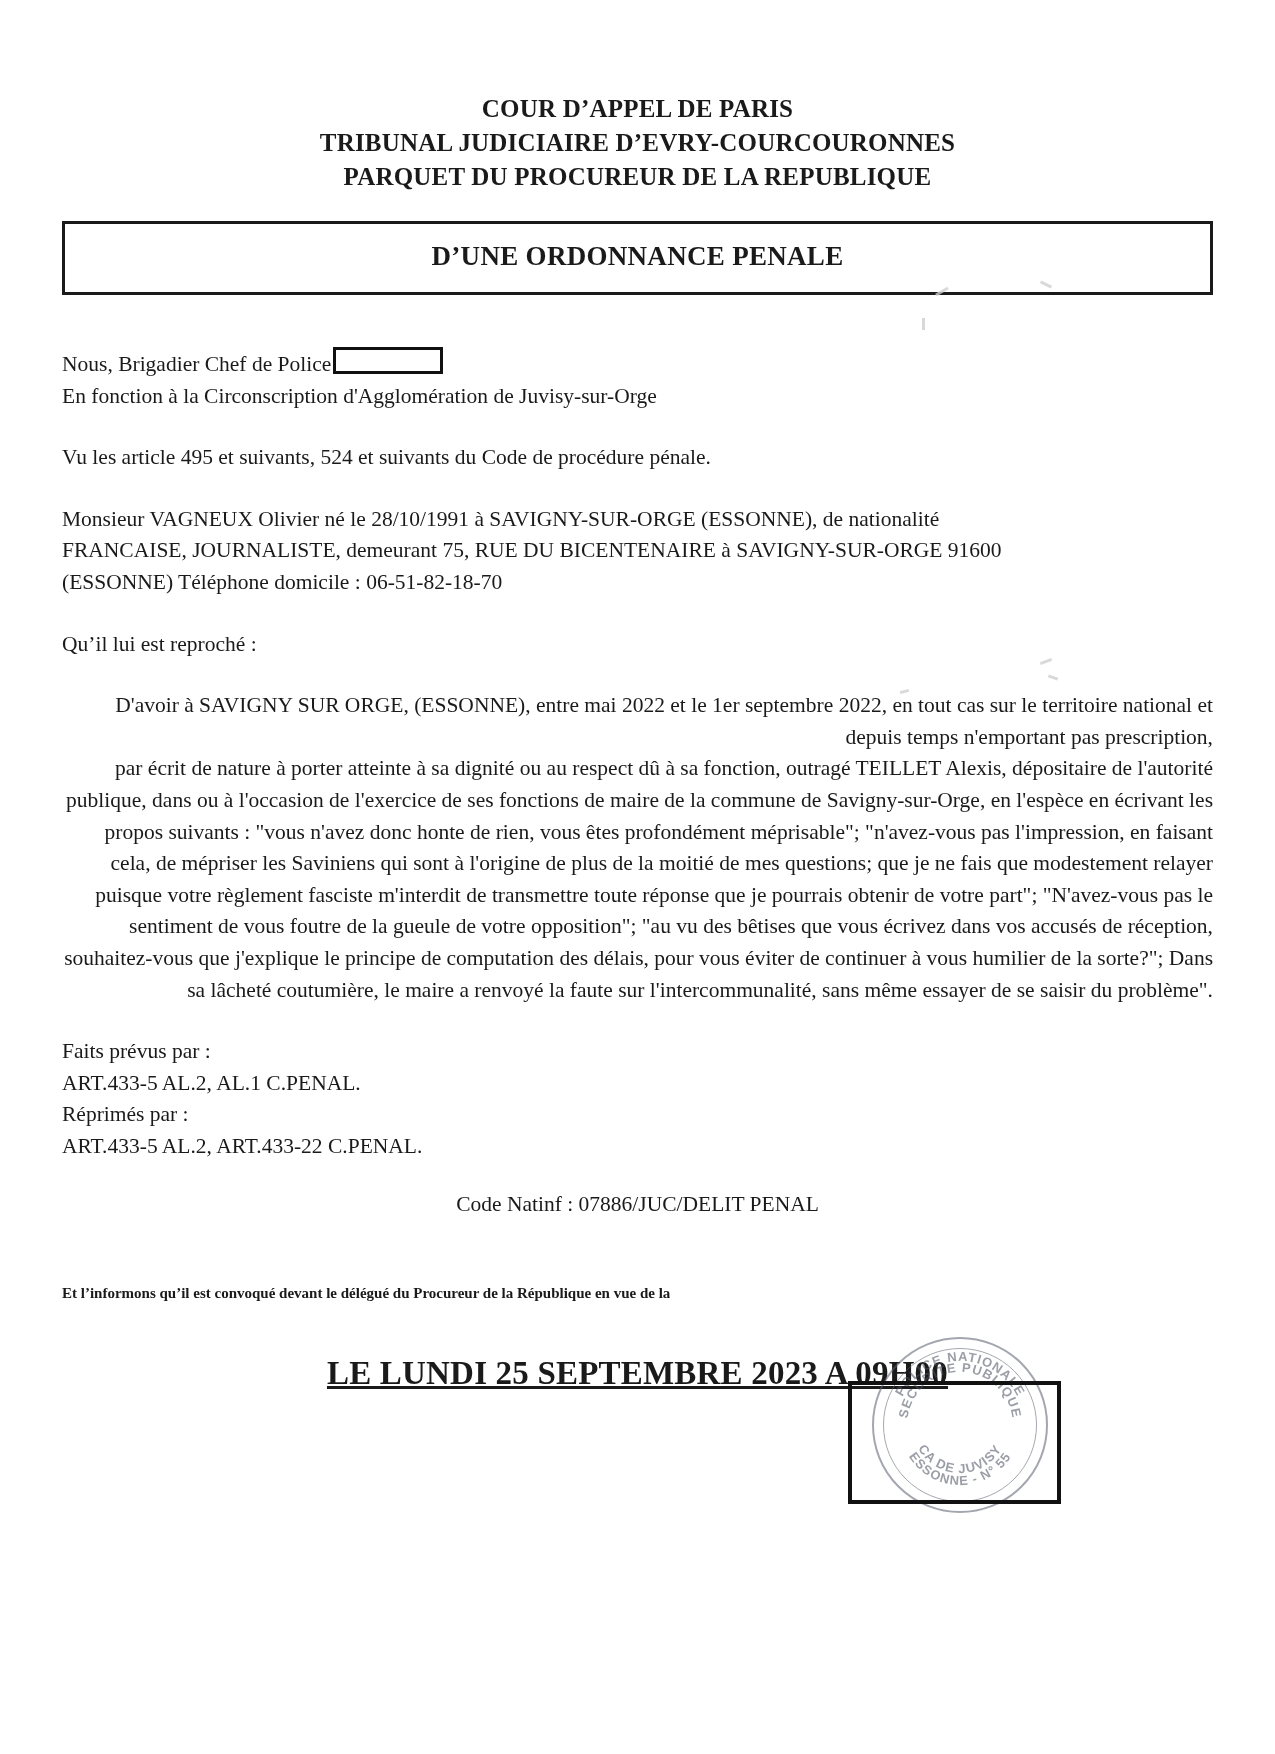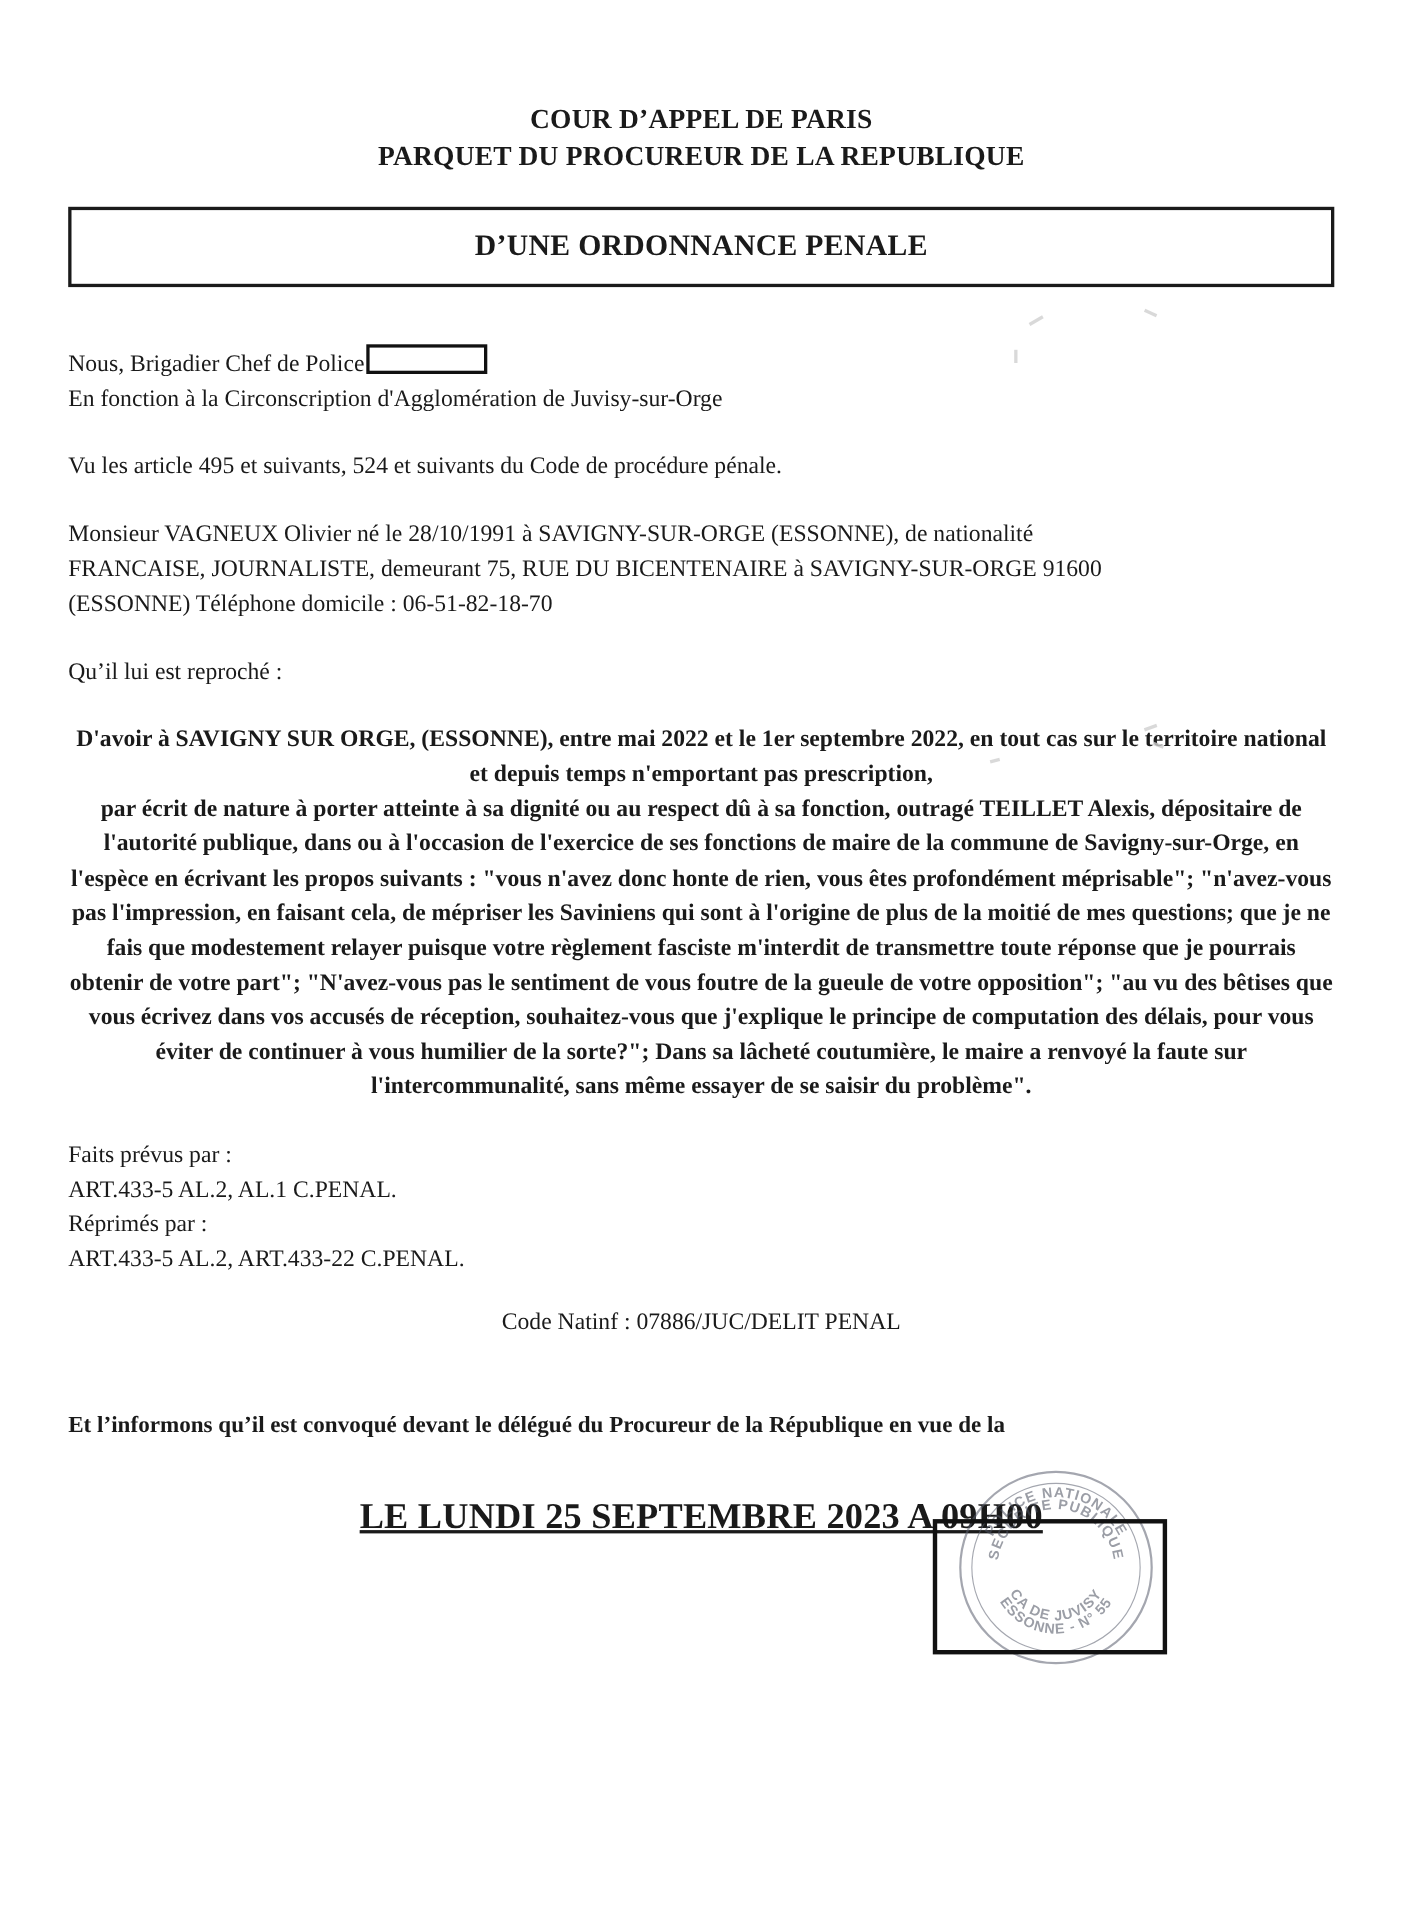--- a/index.html
+++ b/index.html
@@ -65,21 +65,21 @@
     background: #ffffff;
     border: 3px solid #111;
     vertical-align: -3px;
     margin-left: 2px;
   }
 
   .section-lines p { margin: 0; }
 
   .bold-note {
     font-weight: bold;
-    font-size: 21px;
+    font-size: 15px;
     line-height: 1.5;
   }
 
   
   .date-wrap {
     text-align: center;
     margin-top: 44px;
   }
   .date-main {
     font-weight: bold;
@@ -140,20 +140,21 @@
     opacity: 0.8;
   }
 </style>
 </head>
 <body>
 
 <div class="page">
 
   <div class="header">
     <span class="line">COUR  D’APPEL DE PARIS</span>
+    <span class="line">TRIBUNAL JUDICIAIRE D’EVRY-COURCOURONNES</span>
     <span class="line">PARQUET DU PROCUREUR DE LA REPUBLIQUE</span>
   </div>
 
   <div class="title-box">
     <span class="tline">D’UNE ORDONNANCE PENALE</span>
   </div>
 
   <div class="body-text">
 
     <div class="block section-lines" style="margin-top:52px;">
@@ -169,21 +170,21 @@
       <p> Monsieur VAGNEUX Olivier né le 28/10/1991 à SAVIGNY-SUR-ORGE (ESSONNE), de nationalité</p>
       <p>FRANCAISE, JOURNALISTE, demeurant 75, RUE DU BICENTENAIRE à SAVIGNY-SUR-ORGE 91600</p>
       <p>(ESSONNE) Téléphone domicile : 06-51-82-18-70</p>
     </div>
 
     <div class="block" style="margin-top:30px;">
       <p>Qu’il lui est reproché :</p>
     </div>
 
     <div class="block" style="margin-top:30px;">
-      <p style="white-space:pre-line; text-align:center;font-weight:bold;">  D'avoir à SAVIGNY SUR ORGE, (ESSONNE),  entre mai 2022 et le 1er septembre 2022, en tout cas sur le territoire national et depuis temps n'emportant pas prescription,
+      <p style="white-space:pre-line; text-align:right;">  D'avoir à SAVIGNY SUR ORGE, (ESSONNE),  entre mai 2022 et le 1er septembre 2022, en tout cas sur le territoire national et depuis temps n'emportant pas prescription,
 par écrit de nature à porter atteinte à sa dignité ou au respect dû à sa fonction, outragé TEILLET Alexis, dépositaire de l'autorité publique, dans ou à l'occasion de l'exercice de ses fonctions de maire de la commune de Savigny-sur-Orge, en l'espèce en écrivant les propos suivants : "vous n'avez donc honte de rien, vous êtes profondément méprisable"; "n'avez-vous pas l'impression, en faisant cela, de mépriser les Saviniens qui sont à l'origine de plus de la moitié de mes questions; que je ne fais que modestement relayer puisque votre règlement fasciste m'interdit de transmettre toute réponse que je pourrais obtenir de votre part"; "N'avez-vous pas le sentiment de vous foutre de la gueule de votre opposition"; "au vu des bêtises que vous écrivez dans vos accusés de réception, souhaitez-vous que j'explique le principe de computation des délais, pour vous éviter de continuer à vous humilier de la sorte?"; Dans sa lâcheté coutumière, le maire a renvoyé la faute sur l'intercommunalité, sans même essayer de se saisir du problème".</p>
     </div>
 
     <div class="block section-lines" style="margin-top:30px;">
       <p>Faits prévus par :</p>
       <p>ART.433-5 AL.2, AL.1 C.PENAL.</p>
       <p>Réprimés par :</p>
       <p>ART.433-5 AL.2, ART.433-22 C.PENAL.</p>
     </div>
 

